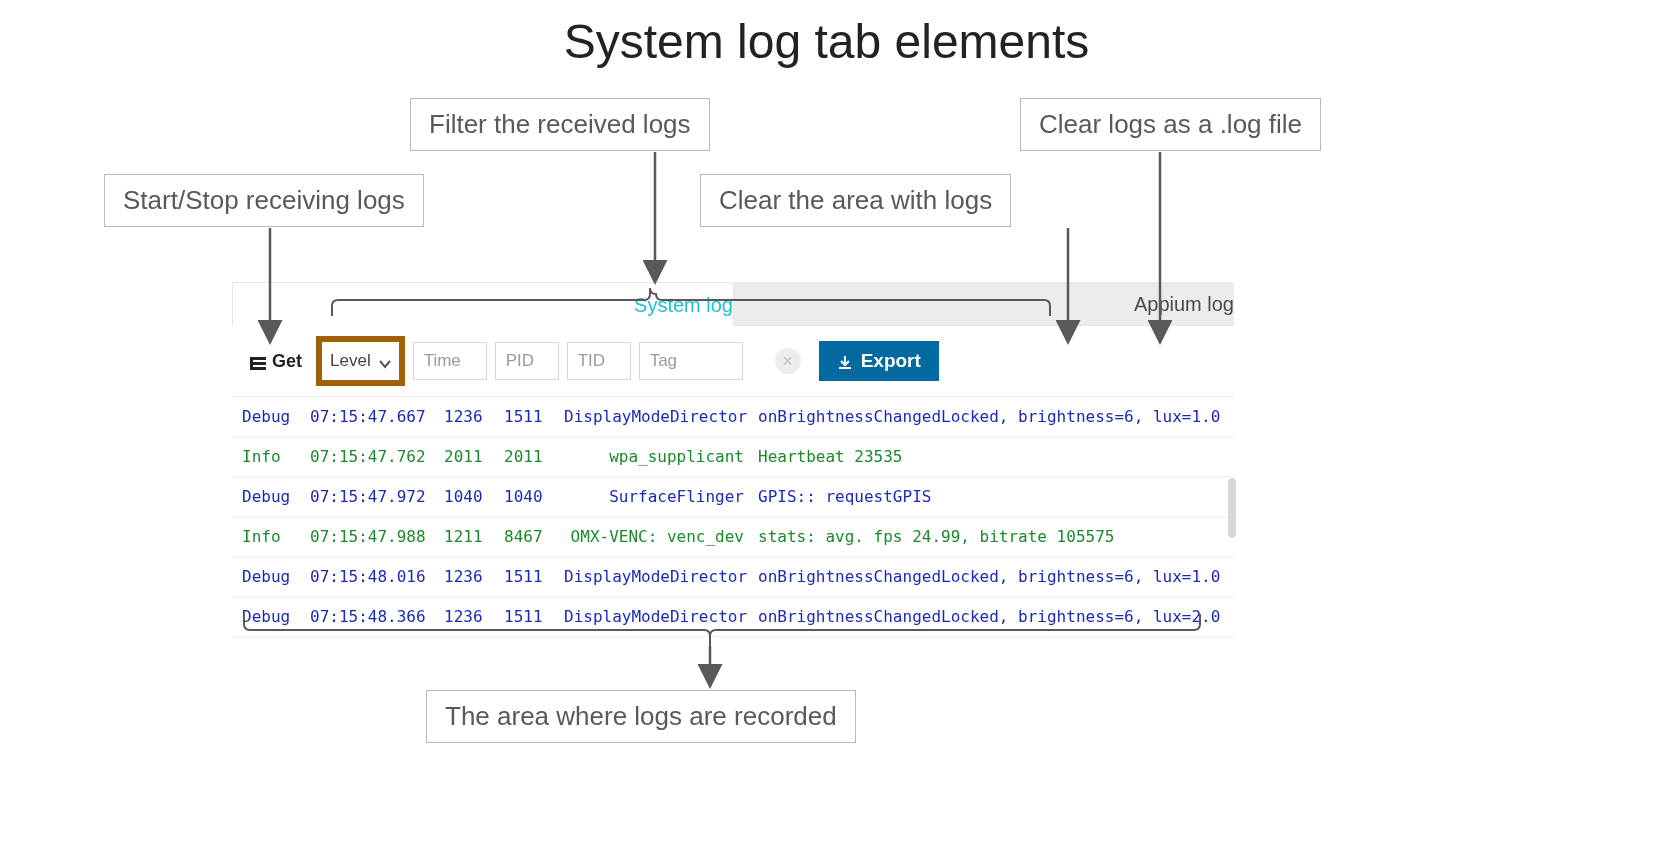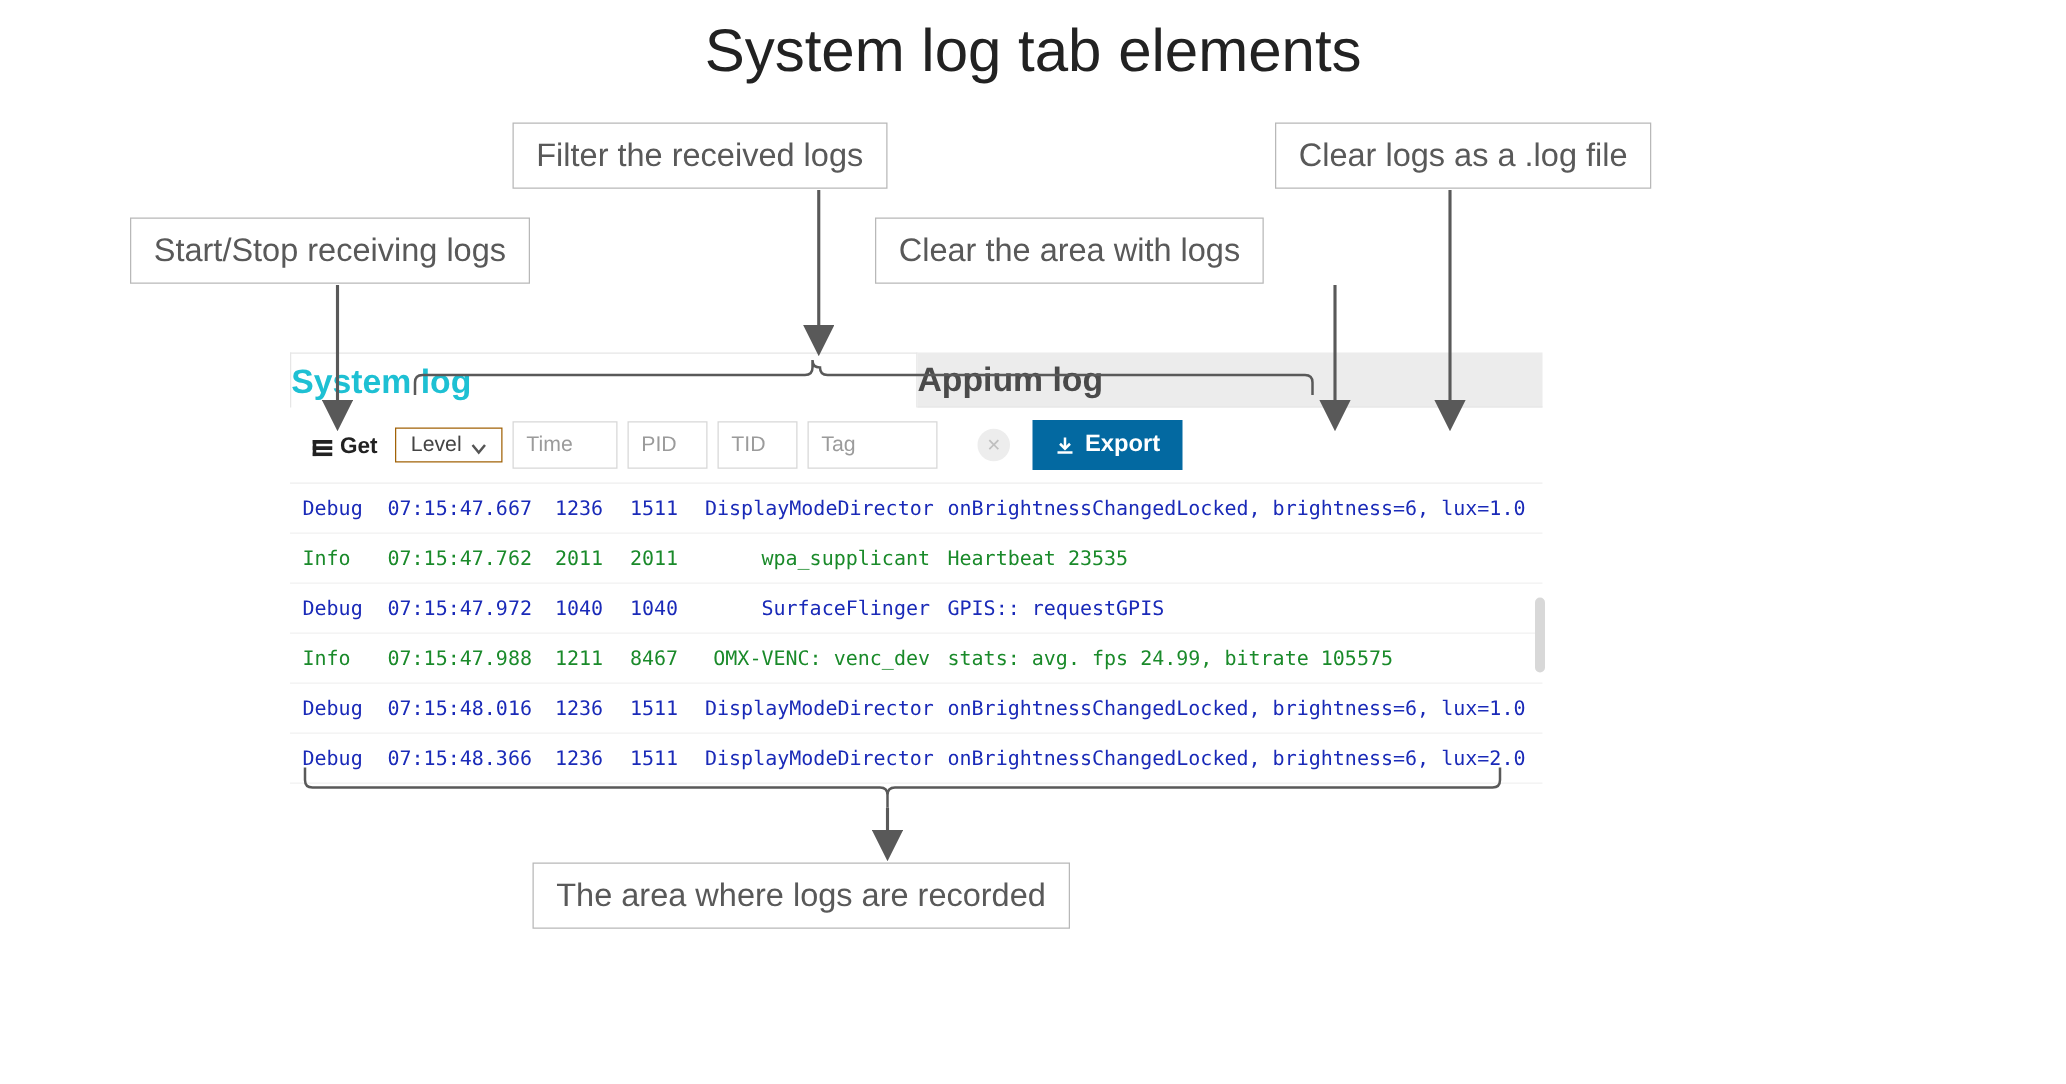--- a/index.html
+++ b/index.html
@@ -37,24 +37,23 @@
     left: 232px;
     width: 1002px;
     background: #fff;
   }
   .tabs {
     display: flex;
     height: 44px;
   }
   .tab {
     flex: 1;
-    text-align: left;
-    font-size: 27px;
+    text-align: right;
+    font-size: 20px;
     line-height: 44px;
-    font-weight: bold;
   }
   .tab-active {
     background: #fff;
     color: #1ec0d3;
     border: 1px solid #e6e6e6;
     border-bottom: none;
   }
   .tab-inactive {
     background: #ececec;
     color: #4a4a4a;
@@ -73,23 +72,23 @@
     align-items: center;
     gap: 6px;
     font-size: 18px;
     font-weight: 700;
     color: #222;
     padding: 4px 6px;
     cursor: pointer;
   }
   .get-icon { width: 16px; height: 14px; display:inline-block; }
   .level-select {
-    border: 1px solid #a16207;
-    background: #fff;
-    height: 28px;
+    border: 6px solid #a16207;
+    background: #fff;
+    height: 50px;
     min-width: 86px;
     padding: 0 8px;
     display: inline-flex;
     align-items: center;
     justify-content: center;
     color: #444;
     font-size: 17px;
     cursor: pointer;
     gap: 8px;
   }
@@ -98,21 +97,21 @@
     border: 1px solid #d7d7d7;
     background: #fff;
     height: 38px;
     padding: 0 10px;
     font-size: 17px;
     color: #444;
     outline: none;
   }
   .tb-input::placeholder { color: #9b9b9b; }
   .w-sm { width: 64px; }
-  .w-time { width: 84px; }
+  .w-time { width: 74px; }
   .w-tag { width: 104px; }
   .w-text { width: 250px; }
   .spacer { width: 10px; }
   .clear-btn {
     width: 26px; height: 26px;
     border-radius: 50%;
     background: #ededed;
     color: #bfbfbf;
     font-size: 14px;
     display: inline-flex;

